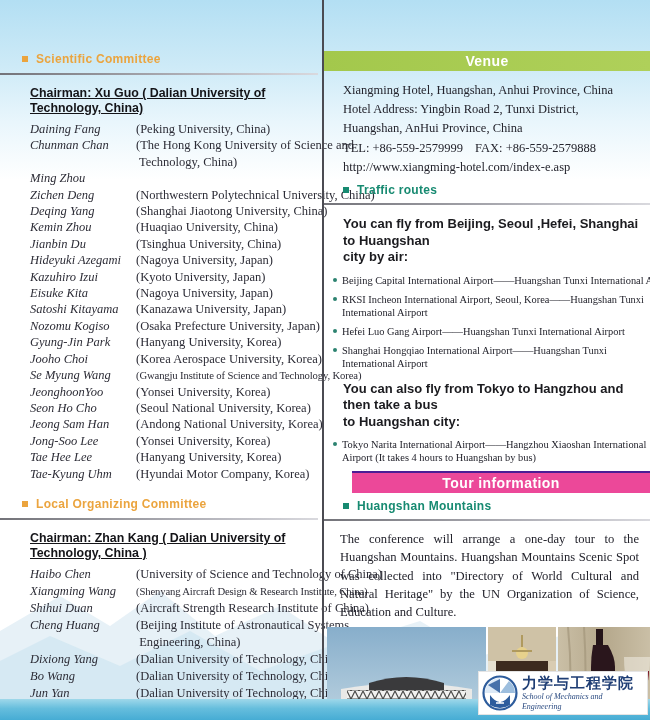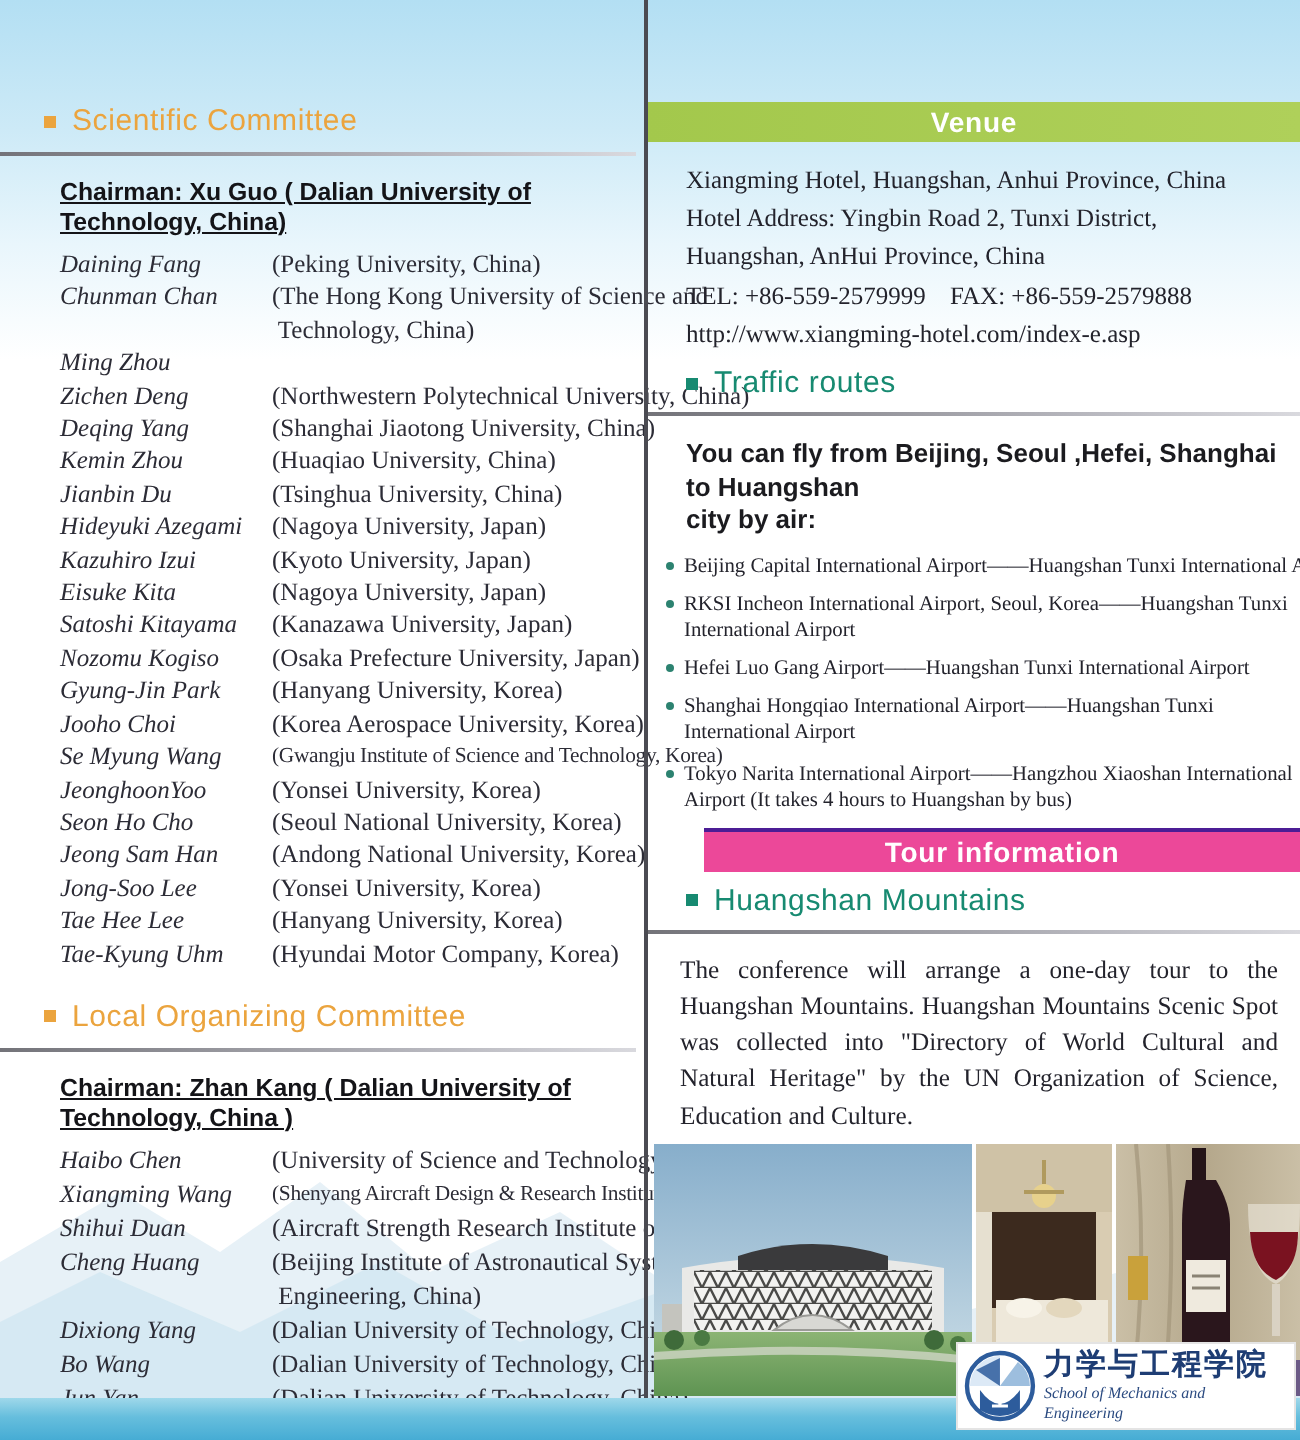--- a/index.html
+++ b/index.html
@@ -10,21 +10,21 @@
   }
   
   .divider{position:absolute;left:322px;top:0;width:2px;height:701px;background:#4b4b52;z-index:3;}
   .bottom-band{position:absolute;left:0;bottom:0;width:650px;height:21px;z-index:4;
     background:linear-gradient(180deg,#9fd8ea 0%,#66bedd 45%,#46acd4 100%);}
   .mountains{position:absolute;left:0;bottom:14px;width:650px;height:155px;z-index:0;pointer-events:none;}
   .section-header{display:flex;align-items:center;gap:8px;}
   .sq-bullet{width:6px;height:6px;flex-shrink:0;}
   .sq-bullet.orange{background:#eba43e;}
   .sq-bullet.teal{background:#178a71;}
-  .section-title{font-size:15px;font-weight:normal;letter-spacing:.3px;}
+  .section-title{font-size:12px;font-weight:bold;letter-spacing:.3px;}
   .section-title.orange{color:#eba43e;}
   .section-title.teal{color:#178a71;}
   .rule{height:2px;background:linear-gradient(90deg,#737379,#b5b5bc 65%,#d9d9de 100%);}
   
   .left-col{position:absolute;left:0;top:0;width:322px;z-index:2;}
   .left-col .section-header{margin:52px 0 0 22px;}
   .left-col .section-header.second{margin-top:15px;}
   .left-col .rule{width:318px;margin-top:7px;}
   .chairman{margin:11px 6px 5px 30px;font-weight:bold;font-size:12.4px;color:#141418;line-height:15px;text-decoration:underline;}
   .member-list{margin:2px 0 0 30px;}
@@ -293,20 +293,22 @@
         <span>Hefei Luo Gang Airport——Huangshan Tunxi International Airport</span>
       </li>
 
       <li class="route-item">
         <span class="route-dot"></span>
         <span>Shanghai Hongqiao International Airport——Huangshan Tunxi
 International Airport</span>
       </li>
     </ul>
 
+  <div class="fly-heading">You can also fly from Tokyo to Hangzhou and then take a bus
+to Huangshan city:</div>
 
   <ul class="route-list">
 
       <li class="route-item">
         <span class="route-dot"></span>
         <span>Tokyo Narita International Airport——Hangzhou Xiaoshan International
 Airport (It takes 4 hours to Huangshan by bus)</span>
       </li>
     </ul>
 

